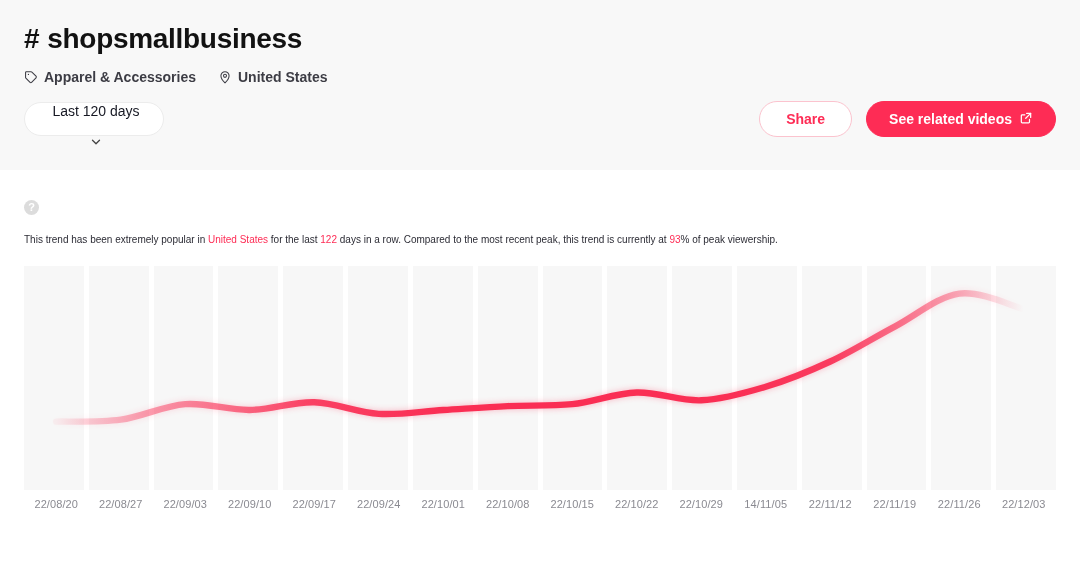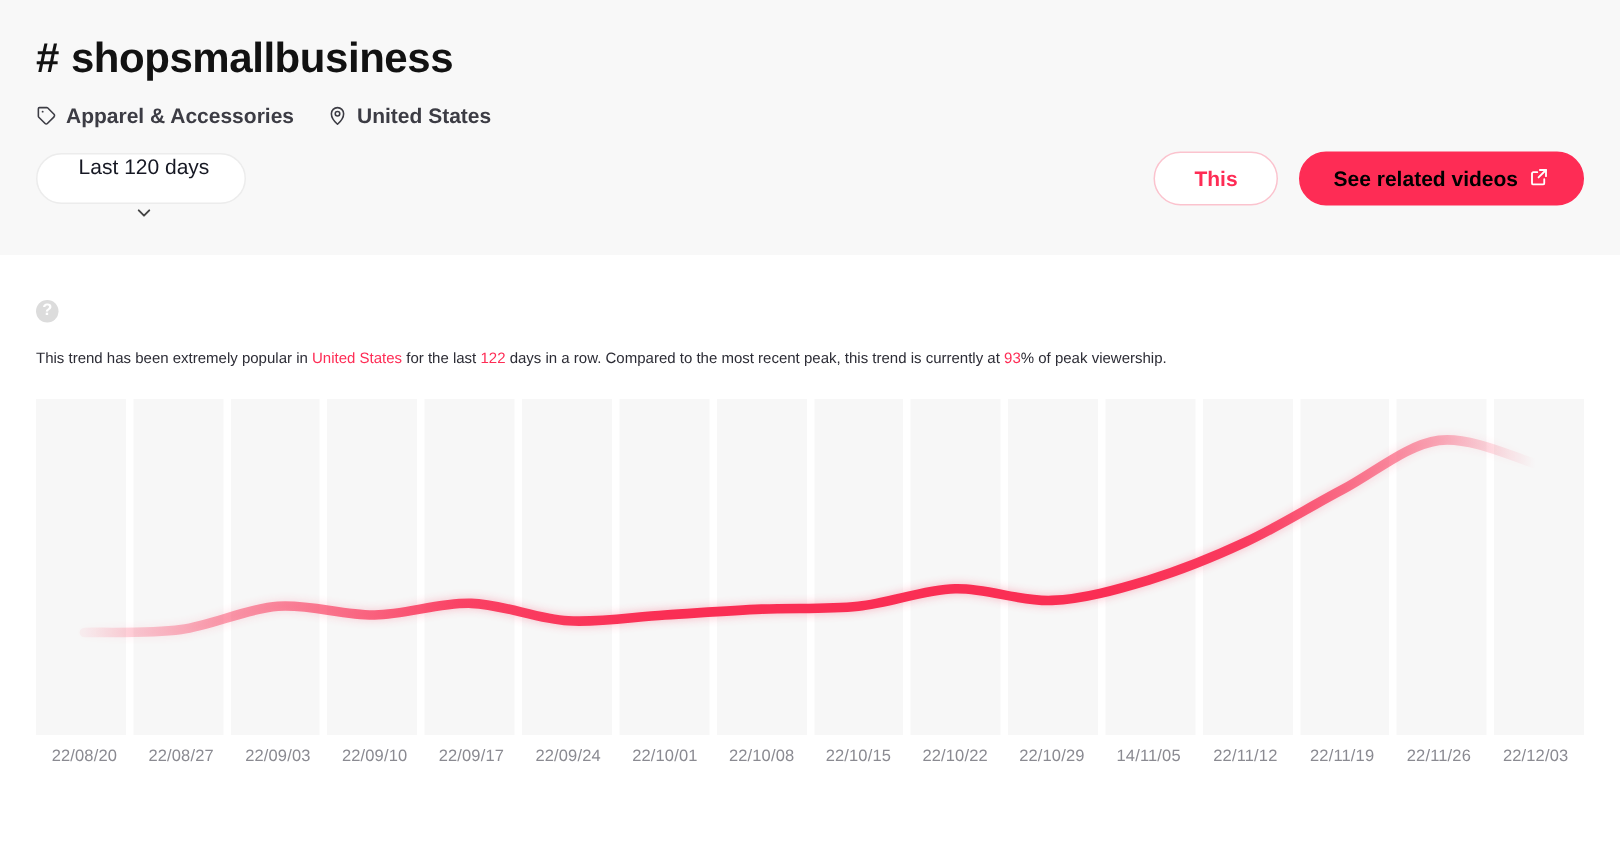--- a/index.html
+++ b/index.html
@@ -95,21 +95,21 @@
     white-space: nowrap;
   }
   .btn-outline {
     background: #ffffff;
     color: #fe2c55;
     border: 1px solid #fbc3ce;
     padding: 0 26px;
   }
   .btn-primary {
     background: #fe2c55;
-    color: #000000;
+    color: #ffffff;
     border: 1px solid #fe2c55;
     padding: 0 22px;
   }
 
   
   .main {
     padding: 30px 24px 0 24px;
     background: #ffffff;
   }
   .section-title-row {
@@ -223,21 +223,21 @@
     <span>Last 120 days</span>
     <span class="chev">
       <svg width="14" height="14" viewBox="0 0 24 24" fill="none" stroke="#444" stroke-width="2.2" stroke-linecap="round" stroke-linejoin="round">
           <path d="m6 9 6 6 6-6"></path>
         </svg>
     </span>
   </div>
 
   <div class="header-actions">
     <div class="btn btn-outline">
-      <span>This</span>
+      <span>Share</span>
     </div>
     <div class="btn btn-primary">
       <span>See related videos</span>
       <span>
         <svg width="14" height="14" viewBox="0 0 24 24" fill="none" stroke="#ffffff" stroke-width="2.1" stroke-linecap="round" stroke-linejoin="round">
           <path d="M13 4h7v7"></path>
           <path d="M20 4 11.5 12.5"></path>
           <path d="M18 14.5V19a1.5 1.5 0 0 1-1.5 1.5h-11A1.5 1.5 0 0 1 4 19V8a1.5 1.5 0 0 1 1.5-1.5H10"></path>
         </svg>
       </span>

